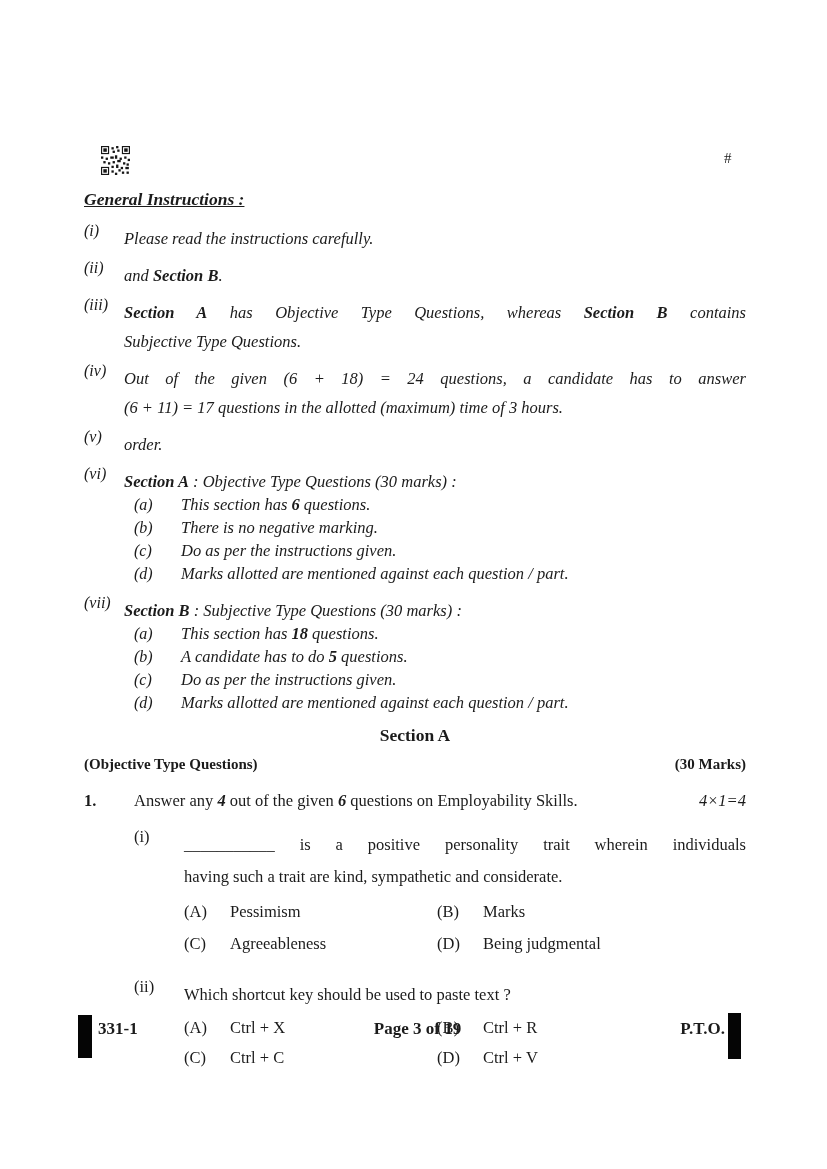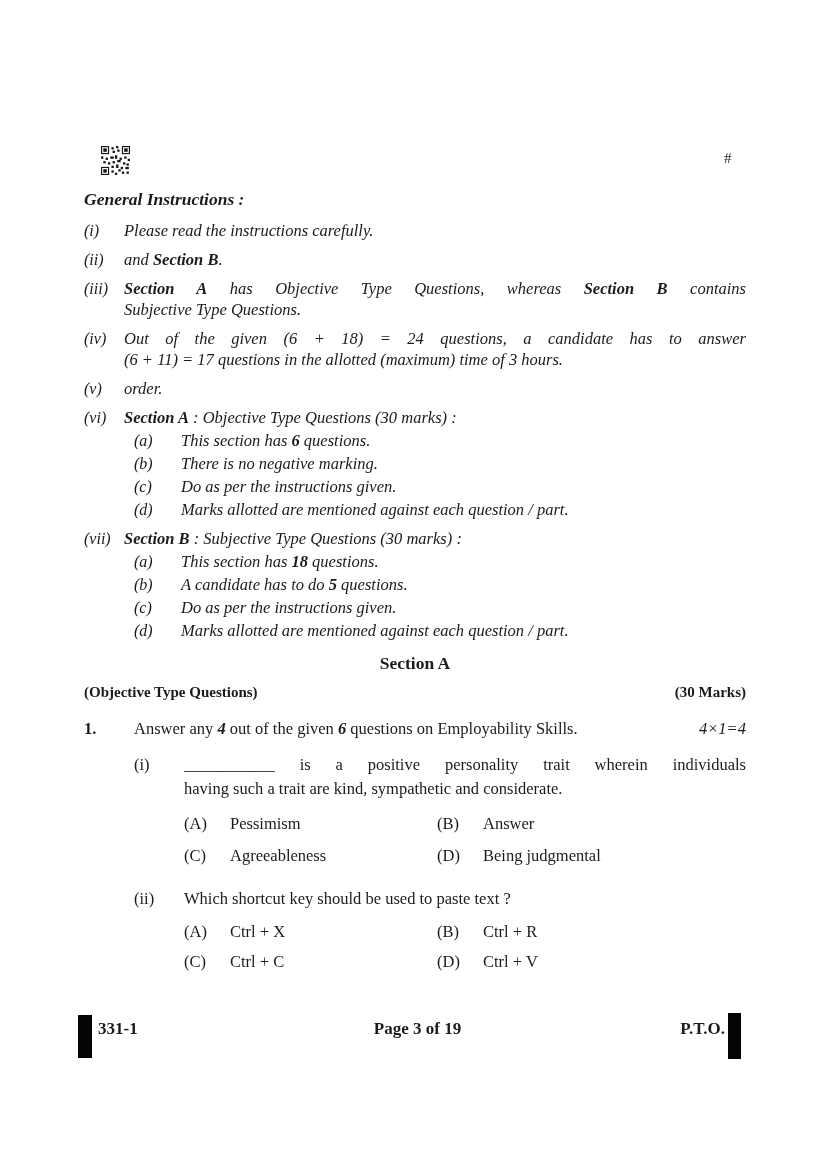--- a/index.html
+++ b/index.html
@@ -1,26 +1,26 @@
 <!DOCTYPE html>
 <html><head>
 <meta charset="utf-8">
 <style>
   html,body{margin:0;padding:0;background:#e8e8e8;}
   .page{position:relative;width:827px;height:1169px;background:#ffffff;overflow:hidden;
         font-family:"Liberation Serif","DejaVu Serif",serif;color:#1b1b1b;}
   .qr{position:absolute;left:101px;top:146px;width:29px;height:29px;}
   .hash{position:absolute;left:724px;top:150px;font-size:15px;}
   .content{position:absolute;left:84px;top:145px;width:662px;}
-  .gi{margin:44px 0 10px 0;font-size:17.5px;font-weight:bold;font-style:italic;}
+  .gi{margin:44px 0 10px 0;font-size:17.5px;font-weight:bold;font-style:italic;text-decoration:underline;}
   
   .item{display:flex;margin-bottom:8px;}
   .marker{width:40px;flex:none;font-style:italic;font-size:16px;line-height:21px;}
   .itext{flex:1;font-size:16.5px;line-height:21px;font-style:italic;}
-  .line{text-align:left;}
+  .line{text-align:left;margin-top:8px;}
   .jfull{text-align:justify;text-align-last:justify;}
   .subs{margin:0 0 8px 50px;}
   .sub{display:flex;margin-bottom:2px;}
   .smarker{width:47px;flex:none;font-style:italic;font-size:16px;line-height:21px;}
   .stext{flex:1;font-style:italic;font-size:16.5px;line-height:21px;}
   .b{font-weight:bold;}
   .i{font-style:italic;}
   
   .sec-title{margin-top:12px;text-align:center;font-weight:bold;font-size:17.5px;line-height:20px;}
   .sec-sub-row{position:relative;margin-top:9px;font-weight:bold;font-size:15px;line-height:20px;}
@@ -205,21 +205,21 @@
           <div class="line jfull"><span>___________ is a positive personality trait wherein individuals</span></div>
           <div class="line"><span>having such a trait are kind, sympathetic and considerate.</span></div>
         </div>
         <div class="opt-row" style="margin-top:12px;">
           <div class="opt">
             <span class="omark">(A)</span>
             <span>Pessimism</span>
           </div>
           <div class="opt">
             <span class="omark">(B)</span>
-            <span>Answer</span>
+            <span>Marks</span>
           </div>
         </div>
         <div class="opt-row">
           <div class="opt">
             <span class="omark">(C)</span>
             <span>Agreeableness</span>
           </div>
           <div class="opt">
             <span class="omark">(D)</span>
             <span>Being judgmental</span>

